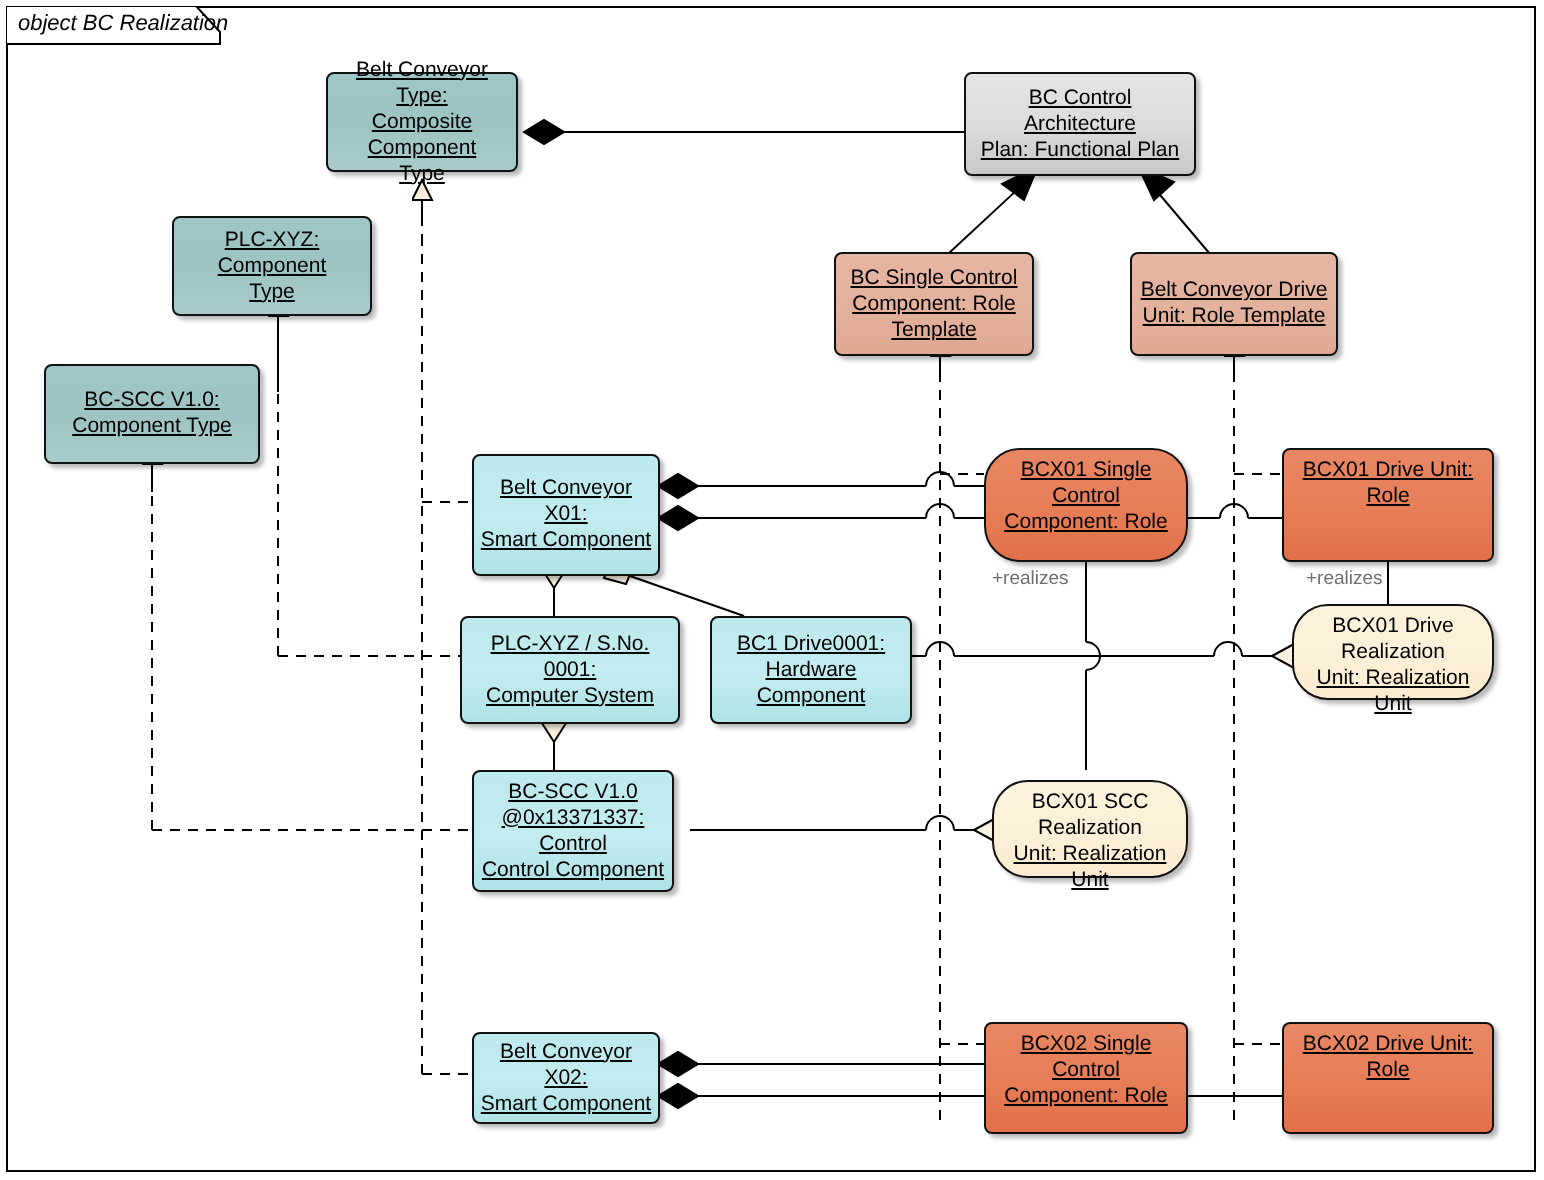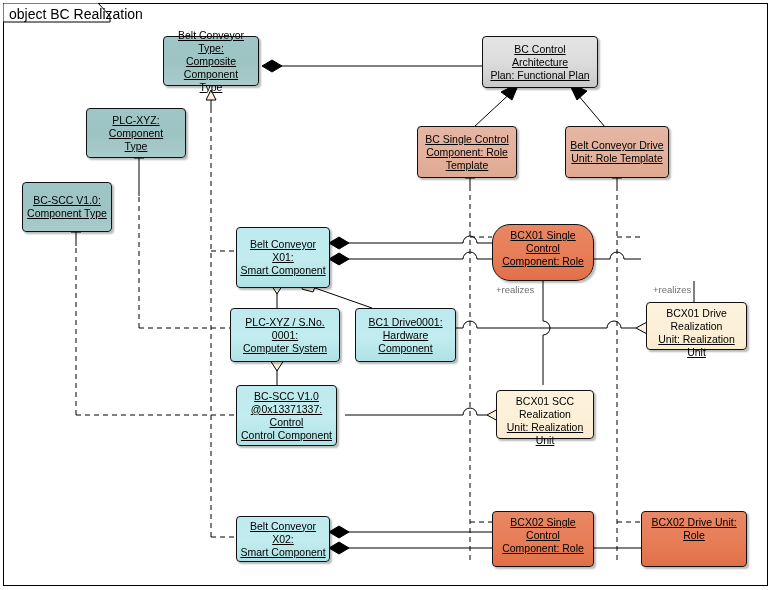--- a/index.html
+++ b/index.html
@@ -16,21 +16,21 @@
     text-align:center;font-size:10.5px;line-height:13px;color:#000;padding:2px 3px;}
   .node .txt{display:block;}
   .node .txt u{text-decoration:underline;text-underline-offset:1px;}
   .node.top{align-items:flex-start;padding-top:4px;}
 
   .c-teal   {background:linear-gradient(to bottom,#9fc6c6 0%,#9dc4c3 55%,#a9cccb 100%);}
   .c-cyan   {background:linear-gradient(to bottom,#bdeaee 0%,#c2ecef 55%,#aee2e6 100%);}
   .c-gray   {background:linear-gradient(to bottom,#e4e4e4 0%,#dcdcdc 50%,#c9c9c9 100%);}
   .c-salmon {background:linear-gradient(to bottom,#e6b6a3 0%,#e3b19c 55%,#dfa891 100%);}
   .c-orange {background:linear-gradient(to bottom,#e98764 0%,#e67d57 55%,#e17049 100%);}
-  .c-cream  {background:linear-gradient(to bottom,#fdf2dc 0%,#fcf0d8 55%,#fbecd0 100%);}
+  .c-cream  {background:linear-gradient(to bottom,#fdf2dc 0%,#fcf0d8 55%,#fbecd0 100%);border-radius:18px;}
 
   
   #wires{position:absolute;left:0;top:0;width:772px;height:590px;}
   .lbl{position:absolute;font-size:9.5px;color:#6f6f6f;white-space:nowrap;}
 </style>
 </head>
 <body>
 
 <div id="canvas">
 
@@ -135,21 +135,21 @@
     </span>
   </div>
 
   <div class="node c-teal" style="left:86px;top:108px;width:100px;height:50px;">
     <span class="txt">
       <u>PLC-XYZ: Component</u><br>
       <u>Type</u>
     </span>
   </div>
 
-  <div class="node c-teal" style="left:22px;top:182px;width:90px;height:50px;">
+  <div class="node c-teal" style="left:22px;top:182px;width:108px;height:50px;">
     <span class="txt">
       <u>BC-SCC V1.0:</u><br>
       <u>Component Type</u>
     </span>
   </div>
 
   <div class="node c-salmon" style="left:417px;top:126px;width:100px;height:52px;">
     <span class="txt">
       <u>BC Single Control</u><br>
       <u>Component: Role</u><br>
@@ -171,20 +171,25 @@
     </span>
   </div>
 
   <div class="node c-orange top" style="left:492px;top:224px;width:102px;height:57px;border-radius:18px;">
     <span class="txt">
       <u>BCX01 Single Control</u><br>
       <u>Component: Role</u>
     </span>
   </div>
 
+  <div class="node c-orange top" style="left:641px;top:224px;width:106px;height:57px;">
+    <span class="txt">
+      <u>BCX01 Drive Unit: Role</u>
+    </span>
+  </div>
 
   <div class="node c-cyan" style="left:230px;top:308px;width:110px;height:54px;">
     <span class="txt">
       <u>PLC-XYZ / S.No. 0001:</u><br>
       <u>Computer System</u>
     </span>
   </div>
 
   <div class="node c-cyan" style="left:355px;top:308px;width:101px;height:54px;">
     <span class="txt">
@@ -235,15 +240,15 @@
     </span>
   </div>
 
   <div class="lbl" style="left:496px;top:284px;">+realizes</div>
   <div class="lbl" style="left:653px;top:284px;">+realizes</div>
 
   <div id="frame"></div>
   <svg id="frame-tab-svg" style="position:absolute;left:3px;top:3px;" width="108" height="20" xmlns="http://www.w3.org/2000/svg">
     <path d="M0,0 L95,0 L107,13 L107,19 L0,19 z" fill="#ffffff" stroke="#000" stroke-width="1"></path>
   </svg>
-  <div style="position:absolute;left:9px;top:6px;font-size:14px;color:#000;">object BC Realization</div>
+  <div style="position:absolute;left:9px;top:6px;font-size:11px;color:#000;font-style:italic;">object BC Realization</div>
 
 </div>
 
 </body></html>

